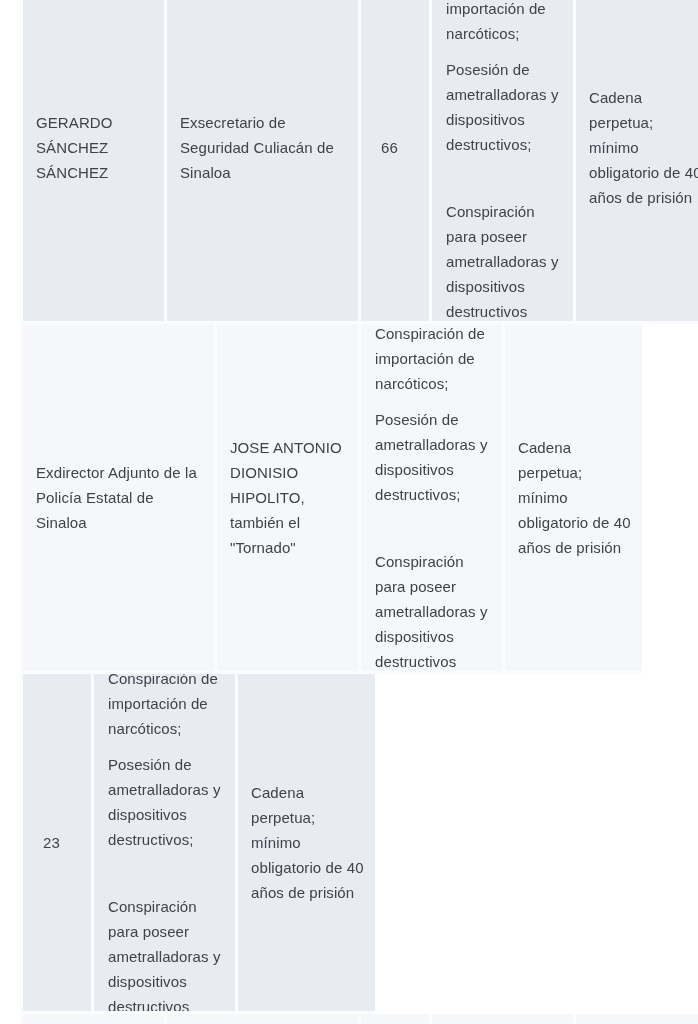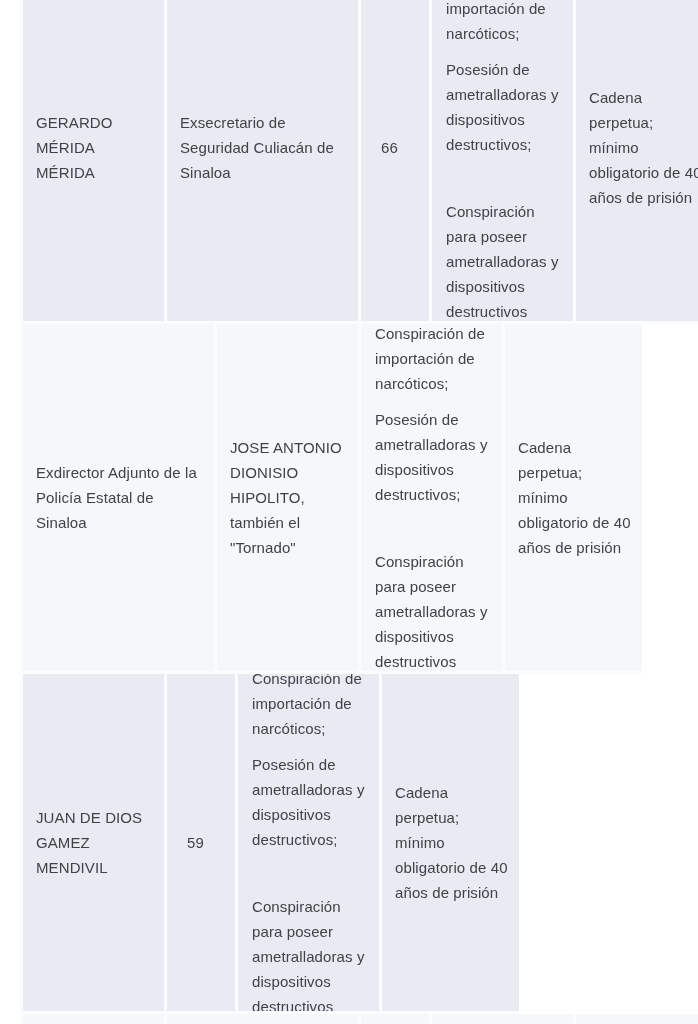--- a/index.html
+++ b/index.html
@@ -48,21 +48,21 @@
   .inner p:last-child { margin-bottom: 0; margin-top: 42px; }
 </style>
 </head>
 <body>
 
 <div id="viewport">
   <div class="table">
 
     <div class="row row-odd r1">
       <div class="cell c-name">
-        <div class="inner">GERARDO MÉRIDA MÉRIDA</div>
+        <div class="inner">GERARDO SÁNCHEZ SÁNCHEZ</div>
       </div>
       <div class="cell c-title">
         <div class="inner">Exsecretario de Seguridad Culiacán de Sinaloa</div>
       </div>
       <div class="cell c-age">
         <div class="inner">66</div>
       </div>
       <div class="cell c-charges">
         <div class="inner">
           <p>Conspiración de importación de narcóticos;</p>
@@ -88,25 +88,22 @@
           <p>Posesión de ametralladoras y dispositivos destructivos;</p>
           <p>Conspiración para poseer ametralladoras y dispositivos destructivos</p>
         </div>
       </div>
       <div class="cell c-sentence">
         <div class="inner">Cadena perpetua; mínimo obligatorio de 40 años de prisión</div>
       </div>
     </div>
 
     <div class="row row-odd r3">
-      <div class="cell c-name">
-        <div class="inner">JUAN DE DIOS GAMEZ MENDIVIL</div>
-      </div>
       <div class="cell c-age">
-        <div class="inner">59</div>
+        <div class="inner">23</div>
       </div>
       <div class="cell c-charges">
         <div class="inner">
           <p>Conspiración de importación de narcóticos;</p>
           <p>Posesión de ametralladoras y dispositivos destructivos;</p>
           <p>Conspiración para poseer ametralladoras y dispositivos destructivos</p>
         </div>
       </div>
       <div class="cell c-sentence">
         <div class="inner">Cadena perpetua; mínimo obligatorio de 40 años de prisión</div>

